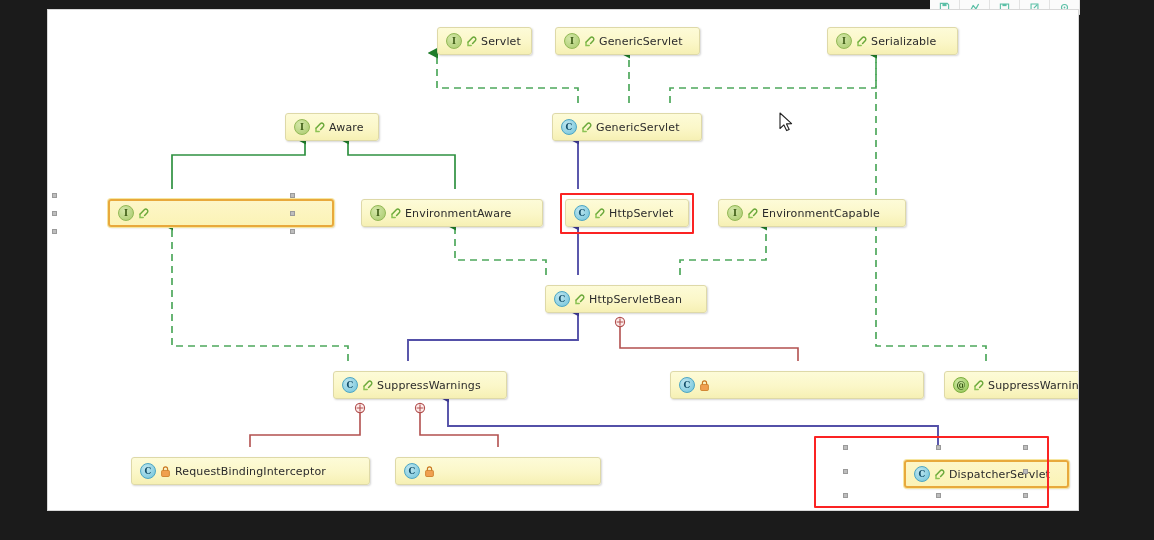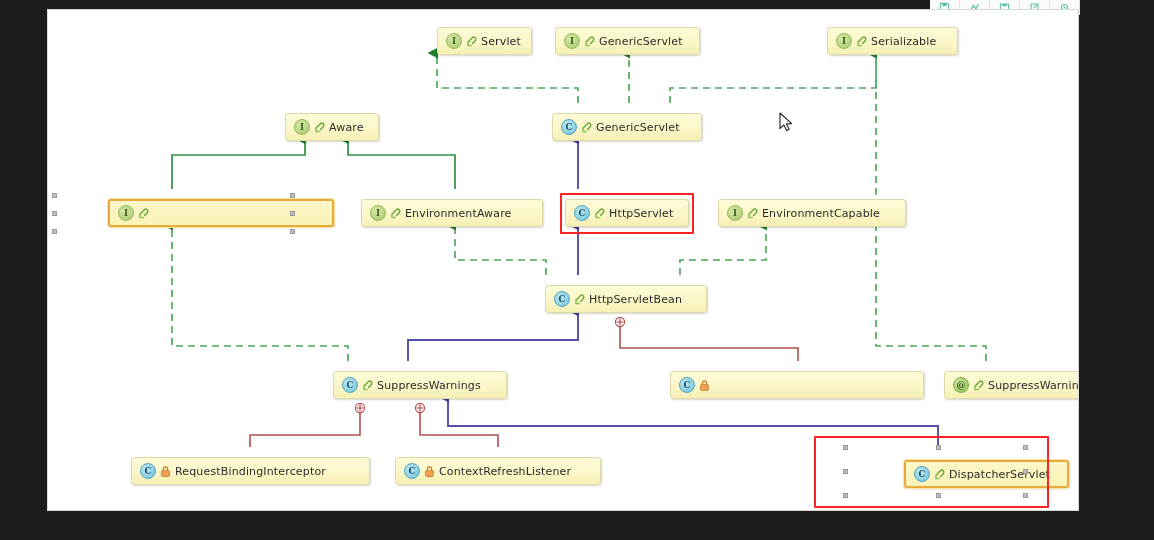--- a/index.html
+++ b/index.html
@@ -295,21 +295,20 @@
           <span class="label">RequestBindingInterceptor</span>
         </div>
         <div class="node" style="left: 347px; top: 447px; width: 206px;">
           <span class="ico cls">C</span>
           <span class="vis">
             <svg viewBox="0 0 9 11" width="9" height="11">
               <rect x="0.6" y="4.4" width="7.8" height="6.1" rx="1" fill="#f0a050" stroke="#c9761f" stroke-width=".8"></rect>
               <path d="M2.4 4.4V3.0a2.1 2.1 0 014.2 0v1.4" fill="none" stroke="#c9761f" stroke-width="1.1"></path>
             </svg>
           </span>
-          <span class="label">ContextRefreshListener</span>
         </div>
         <div class="node sel" style="left: 856px; top: 450px; width: 165px;">
           <span class="ico cls">C</span>
           <span class="vis">
             <svg viewBox="0 0 10 11" width="10" height="11">
               <path d="M1 6.2 L5.3 1.8 a2 2 0 012.9 2.9 L5.6 7.4" fill="none" stroke="#6aa83a" stroke-width="1.5" stroke-linecap="round"></path>
               <path d="M1 6.2 L1 9.6 L4.2 9.6" fill="none" stroke="#8cc254" stroke-width="1.5" stroke-linecap="round"></path>
             </svg>
           </span>
           <span class="label">DispatcherServlet</span>

